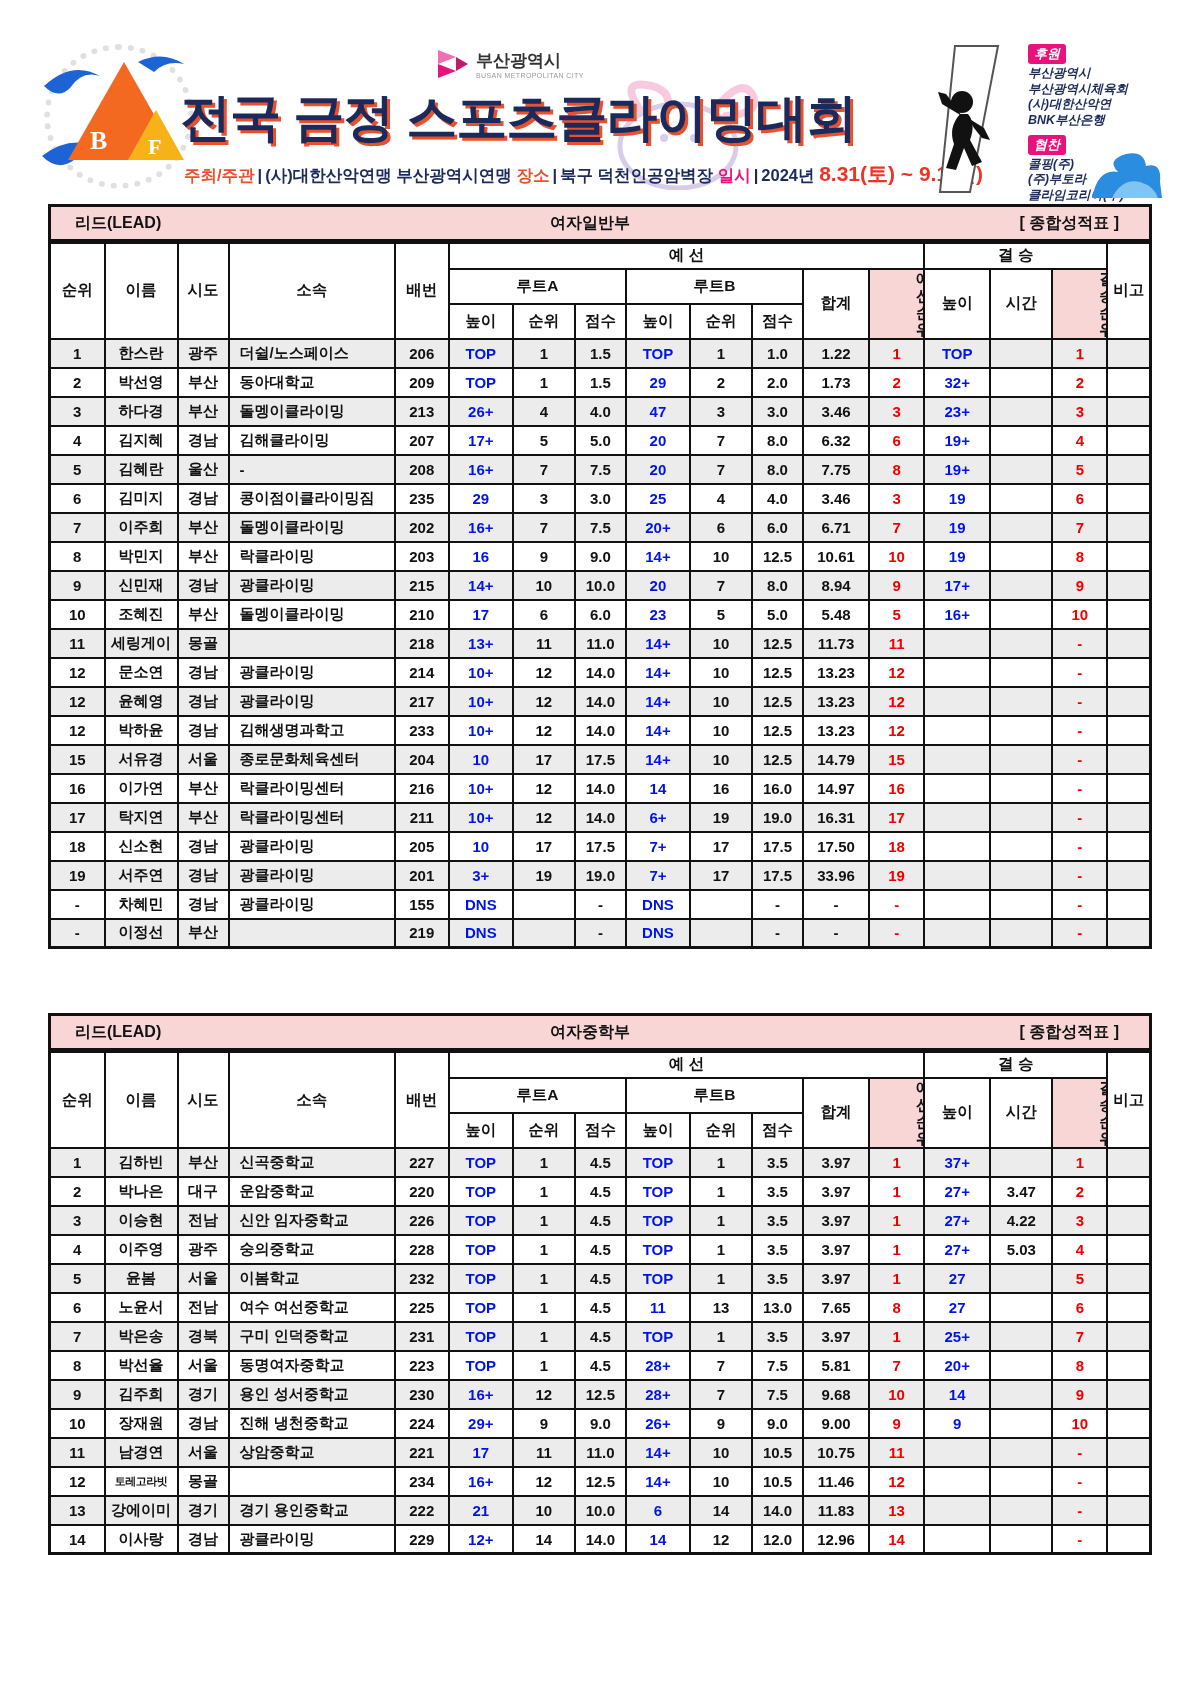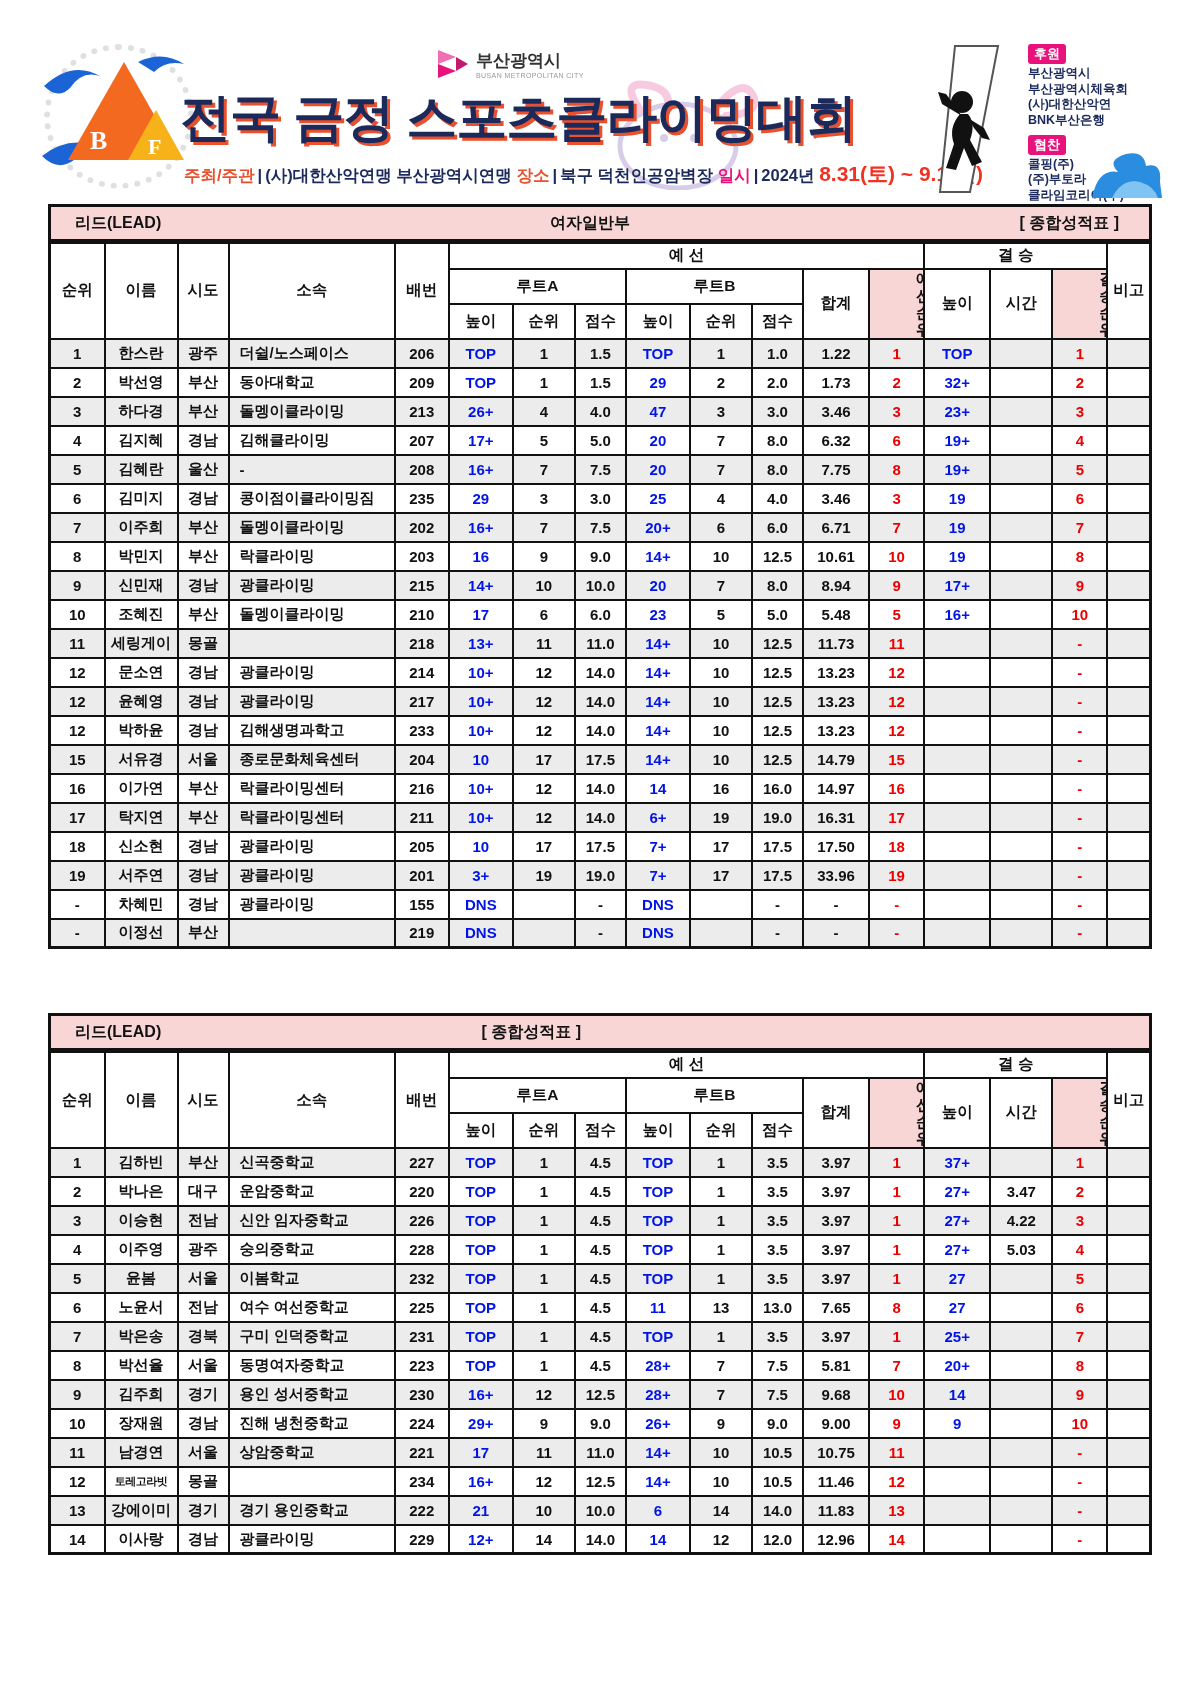--- a/index.html
+++ b/index.html
@@ -35,21 +35,21 @@
     text-shadow:3px 3px 0 #e8502e; }
   .mascot { position:absolute; left:500px; top:18px; opacity:.55; }
   .info-line { position:absolute; left:136px; top:118px; font-size:16.5px; font-weight:bold;
     color:#1b2a5b; white-space:nowrap; }
   .info-line .lab { color:#e8502e; }
   .info-line .lab2 { color:#e8127c; }
   .info-line .sep { color:#1b2a5b; padding:0 3px; }
   .info-line .daterange { color:#f03222; font-size:21px; }
   .sponsor-block { position:absolute; right:-6px; top:2px; width:250px; }
   .climber { position:absolute; right:158px; top:0px; }
-  .sp-row { margin-left:120px; }
+  .sp-row { margin-left:120px;font-style:italic; }
   .sp-badge { display:inline-block; background:#e8127c; color:#fff; font-size:13px; font-weight:bold;
     padding:1px 6px; border-radius:3px; margin-bottom:2px; }
   .sp-lines { font-size:12.5px; font-weight:bold; color:#1b2a5b; line-height:1.25;
     text-shadow:0 0 2px #fff; }
   .sp-row.second { margin-top:6px; }
   .wave { position:absolute; right:-10px; bottom:-4px; }
 
   
   .tbl-block { margin-bottom:64px; }
   .tbl-title { display:flex; align-items:center; background:#f9d6d6;
@@ -608,20 +608,21 @@
             <td class="c-red">-</td>
             <td></td>
           </tr>
         </tbody>
     </table>
   </div>
 
   <div class="tbl-block">
     <div class="tbl-title">
       <div class="tl">리드(LEAD)</div>
+      <div class="tc">여자중학부</div>
       <div class="tr">[ 종합성적표 ]</div>
     </div>
     <table>
       <colgroup>
         <col style="width:55px">
           <col style="width:73px">
           <col style="width:51px">
           <col style="width:166px">
         <col style="width:54px">
           <col style="width:64px">

